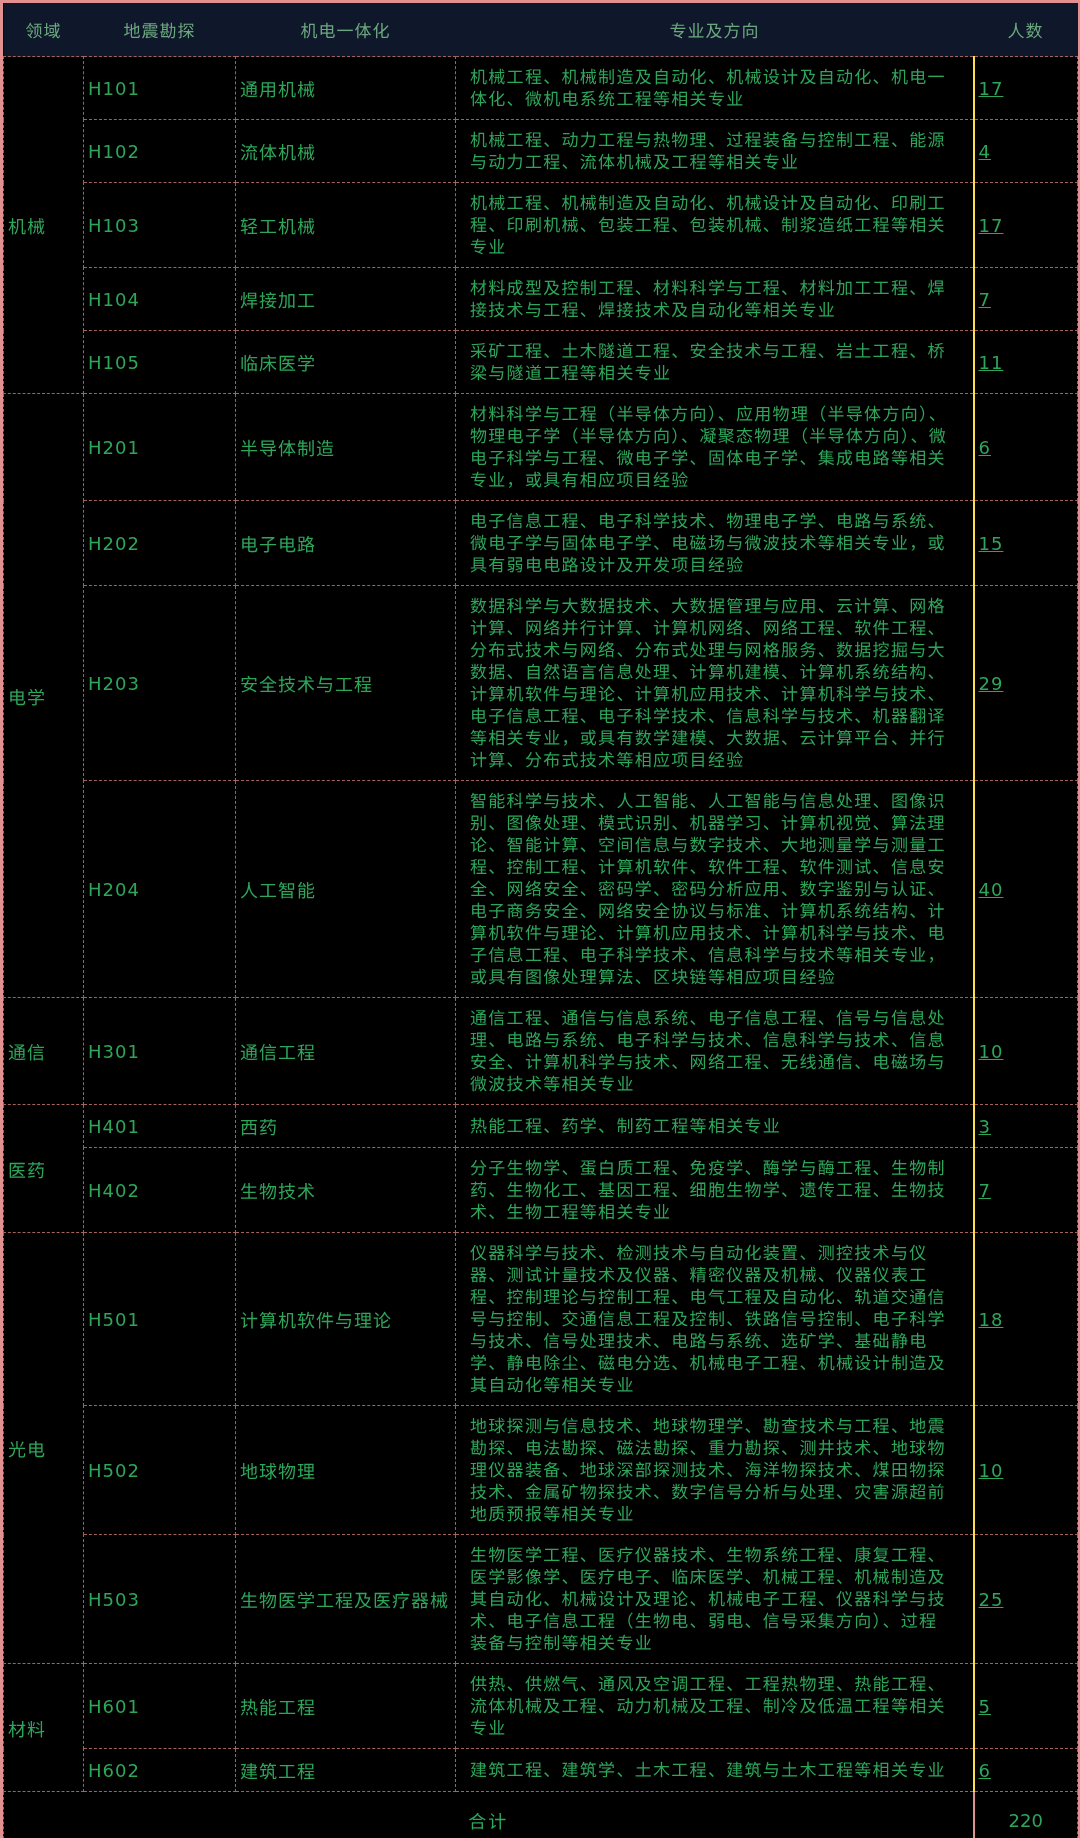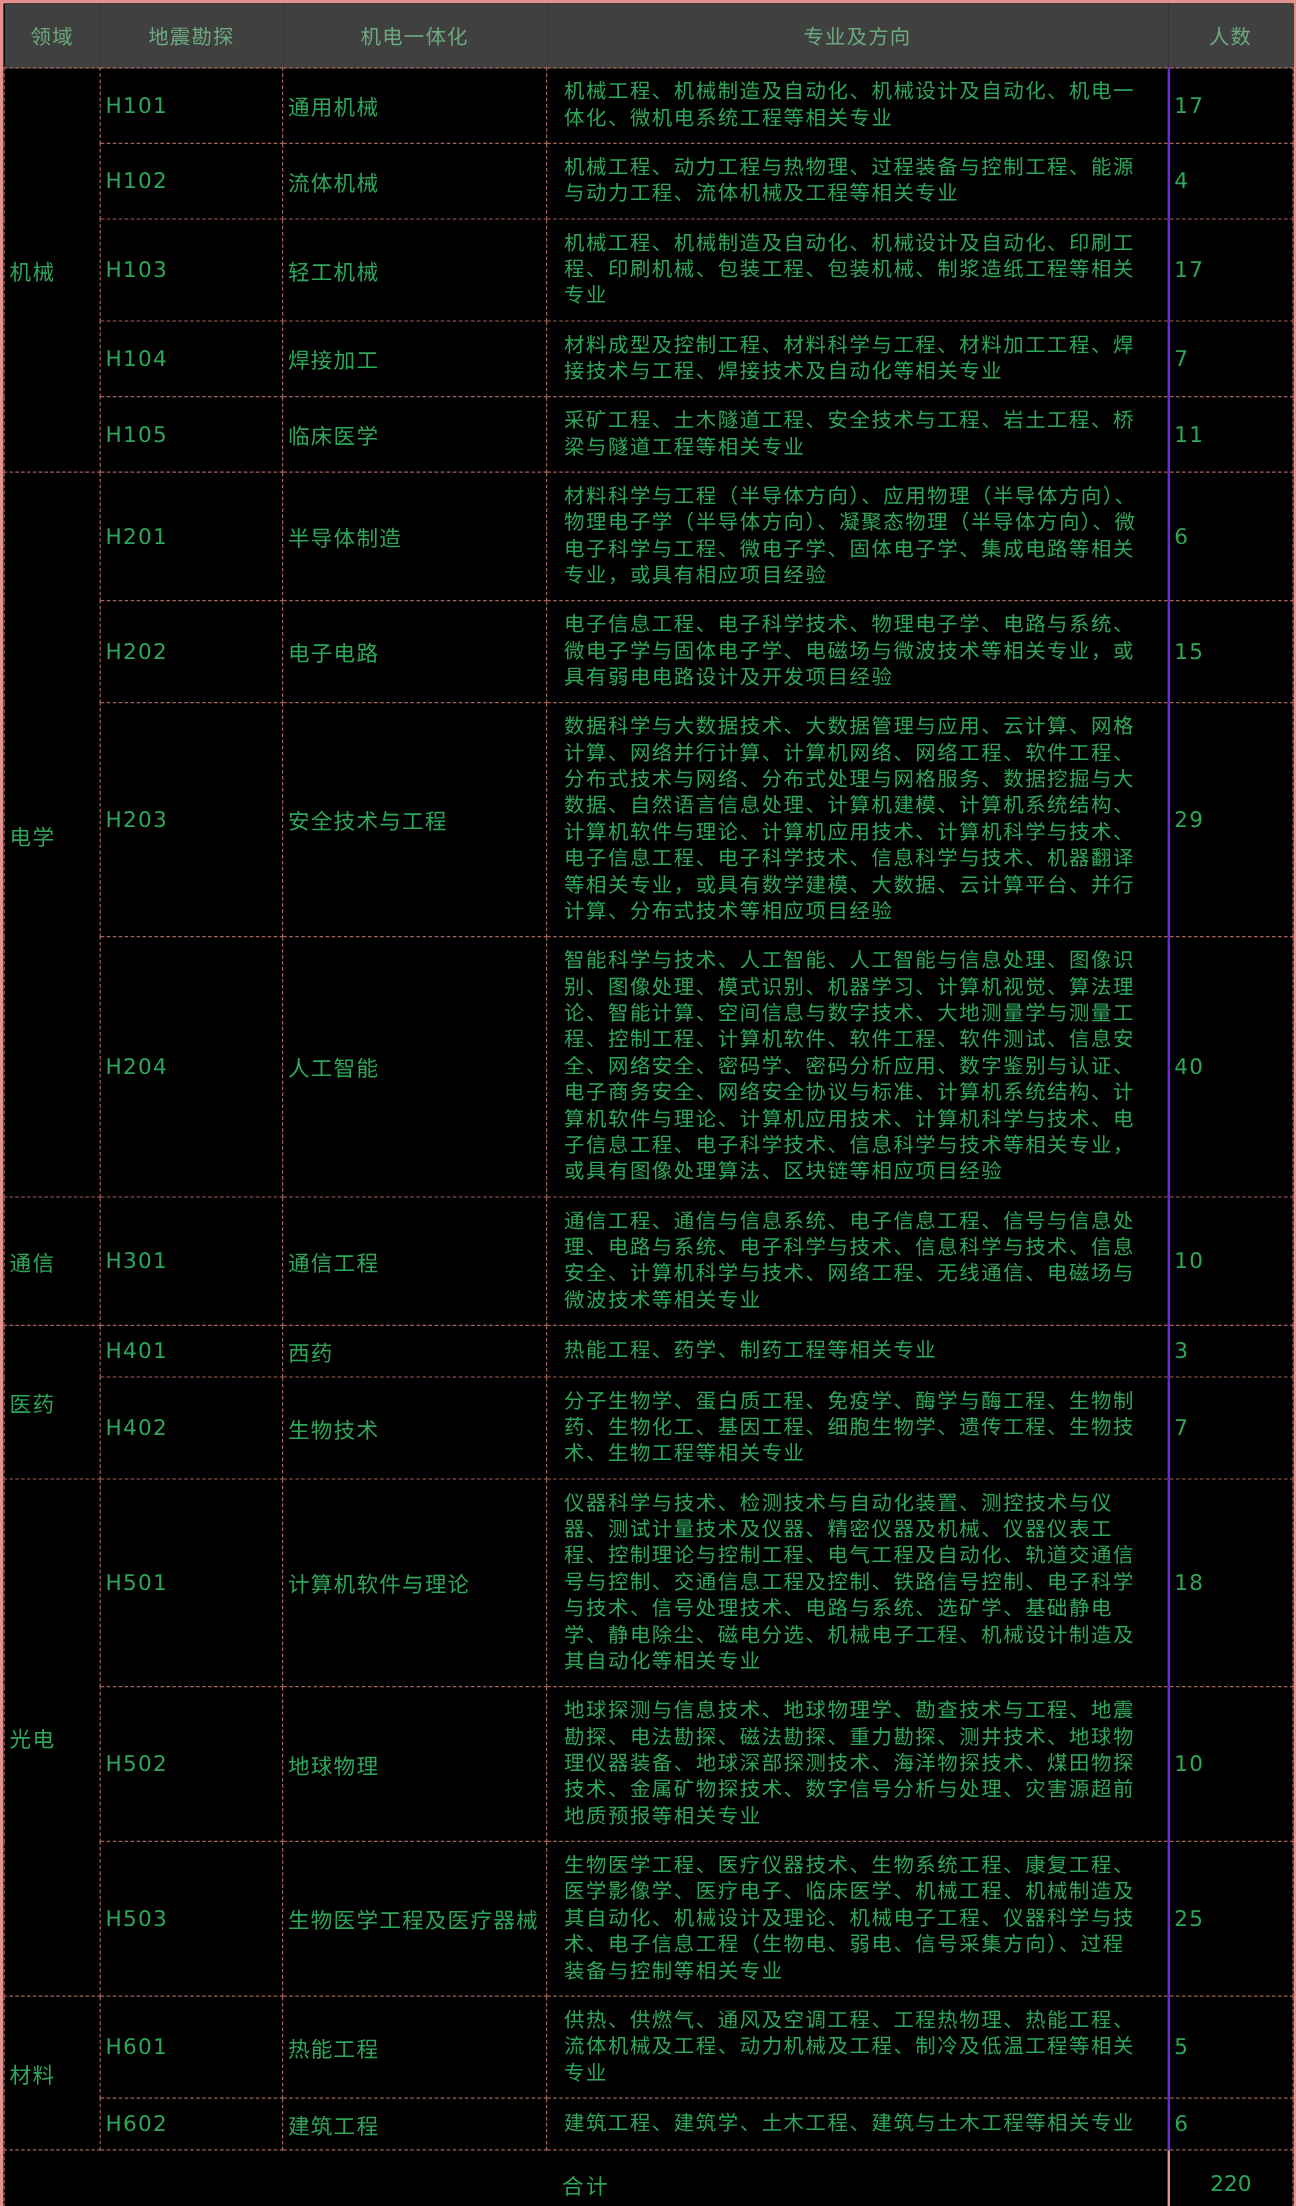--- a/index.html
+++ b/index.html
@@ -20,21 +20,21 @@
     border-collapse:collapse;
     table-layout:fixed;
     background:#000000;
   }
   col.c-field{width:80px;}
   col.c-code{width:152px;}
   col.c-name{width:220px;}
   col.c-majors{width:518px;}
   col.c-count{width:104px;}
   thead th{
-    background:#404040;
+    background:#0f172a;
     color:#6ca87f;
     font-weight:normal;
     font-size:17px;
     padding:14px 2px;
     border:none;
     letter-spacing:1px;
   }
   tbody td, tfoot td{
     border:1px dashed #a3625b;
     color:#2ea65a;
@@ -47,21 +47,22 @@
     letter-spacing:1px;
   }
   td.cell-majors{
     text-align:left;
     font-size:17px;
     line-height:22px;
     letter-spacing:1.3px;
     padding:9px 21px 9px 14px;
   }
   td.cell-count{
-    border-left:2px solid #6d28d9;
+    border-left:2px solid #fde047;
+    text-decoration:underline;
   }
   tfoot td.cell-total-label{
     text-align:center;
     font-size:18px;
     padding:15px 4px;
     letter-spacing:2px;
   }
   tfoot td.cell-total-count{
     text-align:center;
     font-size:18px;

